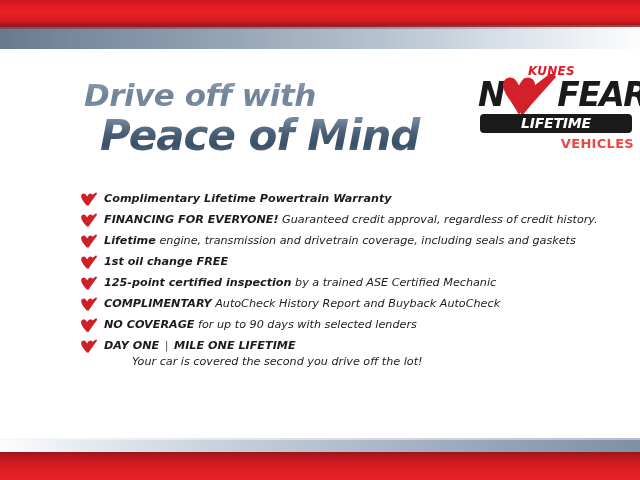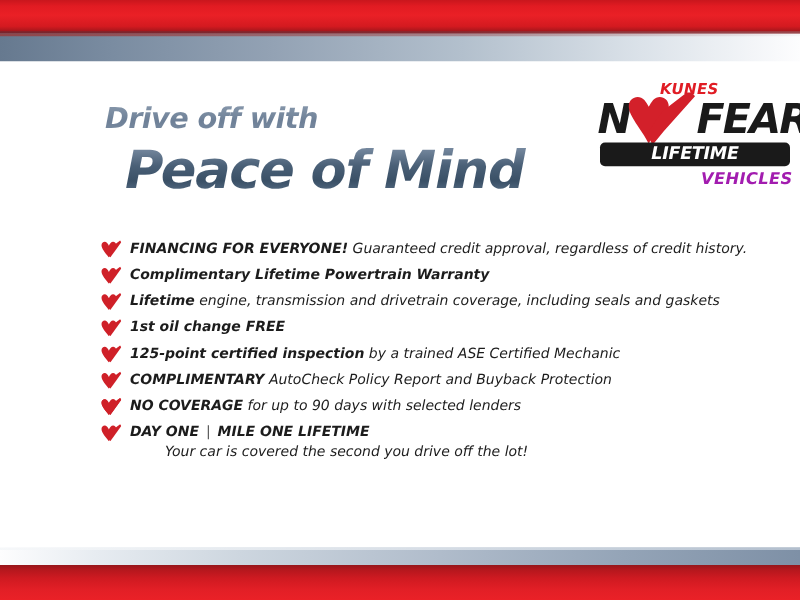--- a/index.html
+++ b/index.html
@@ -76,21 +76,21 @@
   
   .headline {
     position: absolute;
     left: 84px; top: 78px;
     width: 390px;
   }
   .hl-line1 {
     font-family: "DejaVu Sans", sans-serif;
     font-style: italic;
     font-weight: 600;
-    font-size: 23px;
+    font-size: 31px;
     letter-spacing: -0.5px;
     line-height: 34px;
     color: #7f91a6;
     background: linear-gradient(to bottom, #92a2b4 0%, #6e8097 55%, #8294a8 100%);
     -webkit-background-clip: text;
     background-clip: text;
     -webkit-text-fill-color: transparent;
     white-space: nowrap;
   }
   .hl-line2 {
@@ -171,25 +171,24 @@
     font-weight: bold;
     font-size: 14px;
     letter-spacing: -0.2px;
     color: #ffffff;
     line-height: 19px;
   }
   .logo-vehicles {
     position: absolute;
     right: 2px; top: 72px;
     font-family: "DejaVu Sans", sans-serif;
-    font-style: italic;
     font-weight: bold;
     font-size: 13px;
     letter-spacing: 0.3px;
-    color: #a21caf;
+    color: #ef4444;
   }
 
   
   .bullets {
     position: absolute;
     left: 80px; top: 192px;
     width: 500px;
   }
   .bullet {
     position: relative;
@@ -257,41 +256,41 @@
       <span>LIFETIME CERTIFIED</span>
     </div>
 
     <div class="logo-vehicles">VEHICLES</div>
   </div>
 
   <div class="bullets">
       <div class="bullet"><span class="chk"><svg viewBox="0 0 17 14" xmlns="http://www.w3.org/2000/svg">
             <path d="M1.2 4.2 C1.2 1.6, 4.1 0.5, 5.7 2.4 C6.3 3.1, 6.8 3.8, 7.1 4.5 C7.4 3.8, 7.9 3.1, 8.5 2.4 C10.1 0.5, 13 1.6, 13 4.2 C13 7.2, 9.3 11.1, 7.1 13.9 C4.9 11.1, 1.2 7.2, 1.2 4.2 Z" fill="#cf2028"></path>
             <path d="M6.3 10.6 L11 4.1 L16.1 0.3 L17 1.8 L11.7 9.1 L8.2 13.9 Z" fill="#cf2028"></path>
+          </svg></span><span class="b-strong">Complimentary Lifetime Powertrain Warranty</span></div>
+      <div class="bullet"><span class="chk"><svg viewBox="0 0 17 14" xmlns="http://www.w3.org/2000/svg">
+            <path d="M1.2 4.2 C1.2 1.6, 4.1 0.5, 5.7 2.4 C6.3 3.1, 6.8 3.8, 7.1 4.5 C7.4 3.8, 7.9 3.1, 8.5 2.4 C10.1 0.5, 13 1.6, 13 4.2 C13 7.2, 9.3 11.1, 7.1 13.9 C4.9 11.1, 1.2 7.2, 1.2 4.2 Z" fill="#cf2028"></path>
+            <path d="M6.3 10.6 L11 4.1 L16.1 0.3 L17 1.8 L11.7 9.1 L8.2 13.9 Z" fill="#cf2028"></path>
           </svg></span><span class="b-strong">FINANCING FOR EVERYONE!</span><span class="b-reg"> Guaranteed credit approval, regardless of credit history.</span></div>
       <div class="bullet"><span class="chk"><svg viewBox="0 0 17 14" xmlns="http://www.w3.org/2000/svg">
             <path d="M1.2 4.2 C1.2 1.6, 4.1 0.5, 5.7 2.4 C6.3 3.1, 6.8 3.8, 7.1 4.5 C7.4 3.8, 7.9 3.1, 8.5 2.4 C10.1 0.5, 13 1.6, 13 4.2 C13 7.2, 9.3 11.1, 7.1 13.9 C4.9 11.1, 1.2 7.2, 1.2 4.2 Z" fill="#cf2028"></path>
             <path d="M6.3 10.6 L11 4.1 L16.1 0.3 L17 1.8 L11.7 9.1 L8.2 13.9 Z" fill="#cf2028"></path>
-          </svg></span><span class="b-strong">Complimentary Lifetime Powertrain Warranty</span></div>
-      <div class="bullet"><span class="chk"><svg viewBox="0 0 17 14" xmlns="http://www.w3.org/2000/svg">
-            <path d="M1.2 4.2 C1.2 1.6, 4.1 0.5, 5.7 2.4 C6.3 3.1, 6.8 3.8, 7.1 4.5 C7.4 3.8, 7.9 3.1, 8.5 2.4 C10.1 0.5, 13 1.6, 13 4.2 C13 7.2, 9.3 11.1, 7.1 13.9 C4.9 11.1, 1.2 7.2, 1.2 4.2 Z" fill="#cf2028"></path>
-            <path d="M6.3 10.6 L11 4.1 L16.1 0.3 L17 1.8 L11.7 9.1 L8.2 13.9 Z" fill="#cf2028"></path>
           </svg></span><span class="b-strong">Lifetime</span><span class="b-reg"> engine, transmission and drivetrain coverage, including seals and gaskets</span></div>
       <div class="bullet"><span class="chk"><svg viewBox="0 0 17 14" xmlns="http://www.w3.org/2000/svg">
             <path d="M1.2 4.2 C1.2 1.6, 4.1 0.5, 5.7 2.4 C6.3 3.1, 6.8 3.8, 7.1 4.5 C7.4 3.8, 7.9 3.1, 8.5 2.4 C10.1 0.5, 13 1.6, 13 4.2 C13 7.2, 9.3 11.1, 7.1 13.9 C4.9 11.1, 1.2 7.2, 1.2 4.2 Z" fill="#cf2028"></path>
             <path d="M6.3 10.6 L11 4.1 L16.1 0.3 L17 1.8 L11.7 9.1 L8.2 13.9 Z" fill="#cf2028"></path>
           </svg></span><span class="b-strong">1st oil change FREE</span></div>
       <div class="bullet"><span class="chk"><svg viewBox="0 0 17 14" xmlns="http://www.w3.org/2000/svg">
             <path d="M1.2 4.2 C1.2 1.6, 4.1 0.5, 5.7 2.4 C6.3 3.1, 6.8 3.8, 7.1 4.5 C7.4 3.8, 7.9 3.1, 8.5 2.4 C10.1 0.5, 13 1.6, 13 4.2 C13 7.2, 9.3 11.1, 7.1 13.9 C4.9 11.1, 1.2 7.2, 1.2 4.2 Z" fill="#cf2028"></path>
             <path d="M6.3 10.6 L11 4.1 L16.1 0.3 L17 1.8 L11.7 9.1 L8.2 13.9 Z" fill="#cf2028"></path>
           </svg></span><span class="b-strong">125-point certified inspection</span><span class="b-reg"> by a trained ASE Certified Mechanic</span></div>
       <div class="bullet"><span class="chk"><svg viewBox="0 0 17 14" xmlns="http://www.w3.org/2000/svg">
             <path d="M1.2 4.2 C1.2 1.6, 4.1 0.5, 5.7 2.4 C6.3 3.1, 6.8 3.8, 7.1 4.5 C7.4 3.8, 7.9 3.1, 8.5 2.4 C10.1 0.5, 13 1.6, 13 4.2 C13 7.2, 9.3 11.1, 7.1 13.9 C4.9 11.1, 1.2 7.2, 1.2 4.2 Z" fill="#cf2028"></path>
             <path d="M6.3 10.6 L11 4.1 L16.1 0.3 L17 1.8 L11.7 9.1 L8.2 13.9 Z" fill="#cf2028"></path>
-          </svg></span><span class="b-strong">COMPLIMENTARY</span><span class="b-reg"> AutoCheck Policy Report and Buyback Protection</span></div>
+          </svg></span><span class="b-strong">COMPLIMENTARY</span><span class="b-reg"> AutoCheck History Report and Buyback AutoCheck</span></div>
       <div class="bullet"><span class="chk"><svg viewBox="0 0 17 14" xmlns="http://www.w3.org/2000/svg">
             <path d="M1.2 4.2 C1.2 1.6, 4.1 0.5, 5.7 2.4 C6.3 3.1, 6.8 3.8, 7.1 4.5 C7.4 3.8, 7.9 3.1, 8.5 2.4 C10.1 0.5, 13 1.6, 13 4.2 C13 7.2, 9.3 11.1, 7.1 13.9 C4.9 11.1, 1.2 7.2, 1.2 4.2 Z" fill="#cf2028"></path>
             <path d="M6.3 10.6 L11 4.1 L16.1 0.3 L17 1.8 L11.7 9.1 L8.2 13.9 Z" fill="#cf2028"></path>
           </svg></span></div>
       <div class="bullet"><span class="chk"><svg viewBox="0 0 17 14" xmlns="http://www.w3.org/2000/svg">
             <path d="M1.2 4.2 C1.2 1.6, 4.1 0.5, 5.7 2.4 C6.3 3.1, 6.8 3.8, 7.1 4.5 C7.4 3.8, 7.9 3.1, 8.5 2.4 C10.1 0.5, 13 1.6, 13 4.2 C13 7.2, 9.3 11.1, 7.1 13.9 C4.9 11.1, 1.2 7.2, 1.2 4.2 Z" fill="#cf2028"></path>
             <path d="M6.3 10.6 L11 4.1 L16.1 0.3 L17 1.8 L11.7 9.1 L8.2 13.9 Z" fill="#cf2028"></path>
           </svg></span><span class="b-strong">NO COVERAGE</span><span class="b-reg"> for up to 90 days with selected lenders</span></div>
       <div class="bullet"><span class="chk"><svg viewBox="0 0 17 14" xmlns="http://www.w3.org/2000/svg">
             <path d="M1.2 4.2 C1.2 1.6, 4.1 0.5, 5.7 2.4 C6.3 3.1, 6.8 3.8, 7.1 4.5 C7.4 3.8, 7.9 3.1, 8.5 2.4 C10.1 0.5, 13 1.6, 13 4.2 C13 7.2, 9.3 11.1, 7.1 13.9 C4.9 11.1, 1.2 7.2, 1.2 4.2 Z" fill="#cf2028"></path>

